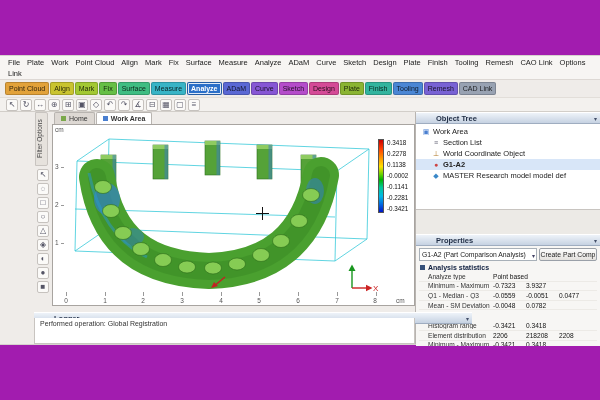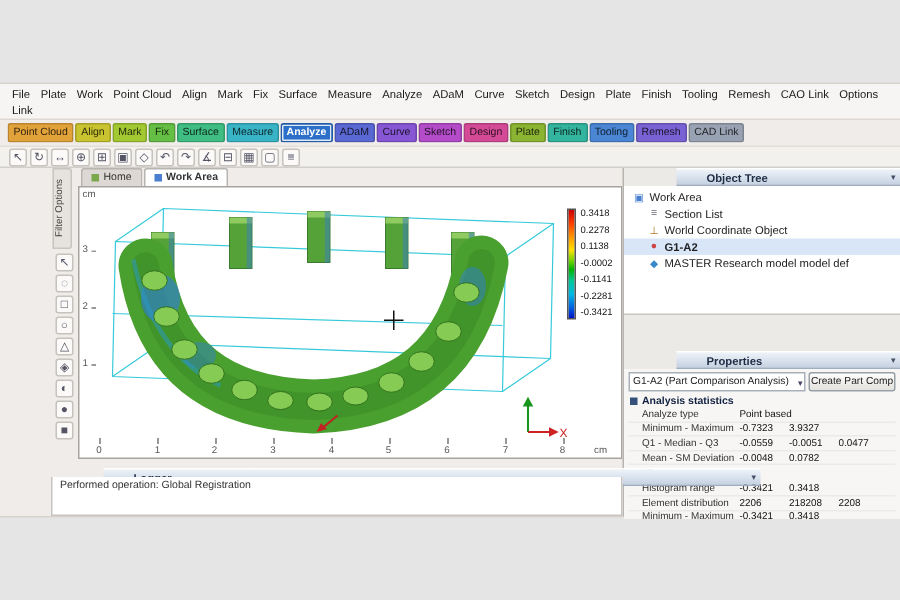--- a/index.html
+++ b/index.html
@@ -1,16 +1,16 @@
 <!DOCTYPE html>
 <html><head>
 <meta charset="utf-8">
 <style>
   html,body{margin:0;padding:0;background:#fff;}
-  .screen{position:relative;width:600px;height:400px;background:#e5e5e5;overflow:hidden;
+  .screen{position:relative;width:600px;height:400px;background:#a21caf;overflow:hidden;
           font-family:"Liberation Sans","DejaVu Sans",sans-serif;-webkit-font-smoothing:antialiased;}
   .app{position:absolute;top:55px;left:0;width:600px;height:290px;background:#efece9;
        border-top:1px solid #d6d2ce;border-bottom:1px solid #d6d2ce;box-sizing:border-box;color:#222;}
 
   
   .menubar{position:absolute;top:0;left:0;right:0;height:24px;background:#f7f5f3;border-bottom:1px solid #ddd8d4;padding:1px 7px;box-sizing:border-box;}
   .menu-row{display:flex;gap:5px;height:11px;align-items:center;font-size:7.5px;color:#1a1a1a;white-space:nowrap;}
   .menu-item{padding:0 1px;cursor:default;}
 
   
@@ -58,21 +58,21 @@
   .legend-vals{position:absolute;left:9px;top:0;font-size:6.3px;line-height:11px;color:#111;}
 
   .model-svg{position:absolute;left:14px;top:8px;}
   .crosshair{position:absolute;left:203px;top:82px;width:13px;height:13px;
     background:linear-gradient(#111,#111) 6px 0/1px 13px no-repeat,linear-gradient(#111,#111) 0 6px/13px 1px no-repeat;}
   .axis-triad{position:absolute;left:290px;top:138px;}
 
   
   .right-panel{position:absolute;left:415px;top:0;width:185px;bottom:0;background:#eceae6;border-left:1px solid #b8b4b0;box-sizing:border-box;}
   .panel-header{height:12px;background:linear-gradient(#eef3f9,#c6d2e2);border-top:1px solid #fff;border-bottom:1px solid #9fadc0;
-    font-size:7.5px;font-weight:bold;color:#1e2c44;line-height:11px;padding:0 20px;position:relative;box-sizing:border-box;margin-left:35px;}
+    font-size:7.5px;font-weight:bold;color:#1e2c44;line-height:11px;padding:0 20px;position:relative;box-sizing:border-box;}
   .panel-caret{position:absolute;right:3px;top:1px;font-size:6px;color:#44506a;font-weight:normal;}
   .tree-body{background:#fff;height:86px;border-bottom:1px solid #c8c4c0;padding-top:2px;box-sizing:border-box;}
   .tree-item{display:flex;align-items:center;gap:3px;height:11px;font-size:7.5px;padding-left:6px;color:#222;}
   .tree-item.lvl1{padding-left:16px;}
   .tree-item.sel{background:#d8e6f8;font-weight:bold;}
   .tree-icon{font-size:7px;width:8px;text-align:center;}
   .ti-0{color:#4a7fd0;} .ti-1{color:#667;} .ti-2{color:#b07828;} .ti-3{color:#cc4444;} .ti-4{color:#3a88c8;}
 
   .props-header{margin-top:24px;}
   .props-body{background:#f7f6f4;height:100px;padding:2px 3px;box-sizing:border-box;overflow:hidden;}

